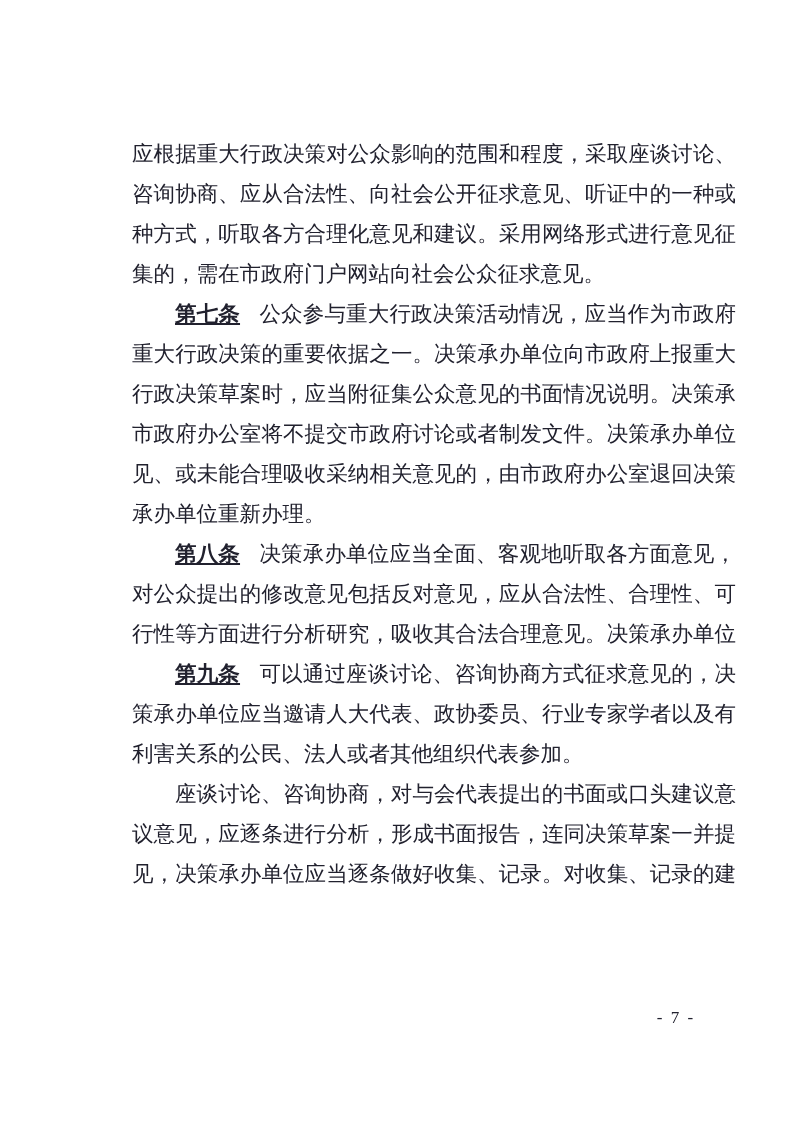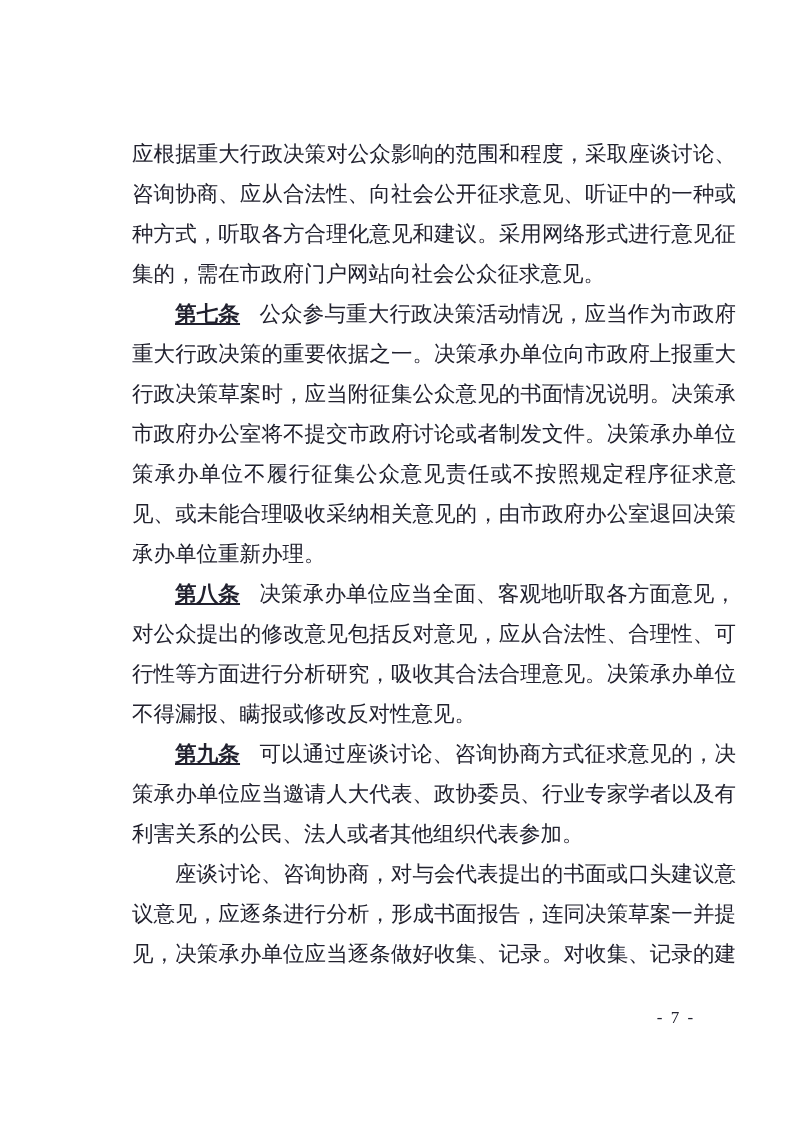--- a/index.html
+++ b/index.html
@@ -51,27 +51,25 @@
 <div class="page" style="background: rgb(255, 255, 255);">
   <div class="doc-body">
       <div class="line fill">应根据重大行政决策对公众影响的范围和程度，采取座谈讨论、</div>
       <div class="line fill">咨询协商、应从合法性、向社会公开征求意见、听证中的一种或多</div>
       <div class="line fill">种方式，听取各方合理化意见和建议。采用网络形式进行意见征</div>
       <div class="line">集的，需在市政府门户网站向社会公众征求意见。</div>
       <div class="line fill indent"><span class="term">第七条</span>公众参与重大行政决策活动情况，应当作为市政府</div>
       <div class="line fill">重大行政决策的重要依据之一。决策承办单位向市政府上报重大</div>
       <div class="line fill">行政决策草案时，应当附征集公众意见的书面情况说明。决策承</div>
       <div class="line fill">市政府办公室将不提交市政府讨论或者制发文件。决策承办单位</div>
-      <div class="line fill">策承办单位不履行征集公众意见责任或不按照规定程序征求意</div>
       <div class="line fill">见、或未能合理吸收采纳相关意见的，由市政府办公室退回决策</div>
       <div class="line">承办单位重新办理。</div>
       <div class="line fill indent"><span class="term">第八条</span>决策承办单位应当全面、客观地听取各方面意见，</div>
       <div class="line fill">对公众提出的修改意见包括反对意见，应从合法性、合理性、可</div>
       <div class="line fill">行性等方面进行分析研究，吸收其合法合理意见。决策承办单位</div>
-      <div class="line">不得漏报、瞒报或修改反对性意见。</div>
       <div class="line fill indent"><span class="term">第九条</span>可以通过座谈讨论、咨询协商方式征求意见的，决</div>
       <div class="line fill">策承办单位应当邀请人大代表、政协委员、行业专家学者以及有</div>
       <div class="line">利害关系的公民、法人或者其他组织代表参加。</div>
       <div class="line fill indent">座谈讨论、咨询协商，对与会代表提出的书面或口头建议意</div>
       <div class="line fill">议意见，应逐条进行分析，形成书面报告，连同决策草案一并提</div>
       <div class="line fill">见，决策承办单位应当逐条做好收集、记录。对收集、记录的建</div>
     </div>
   <div class="page-number">- 7 -</div>
 </div>
 

